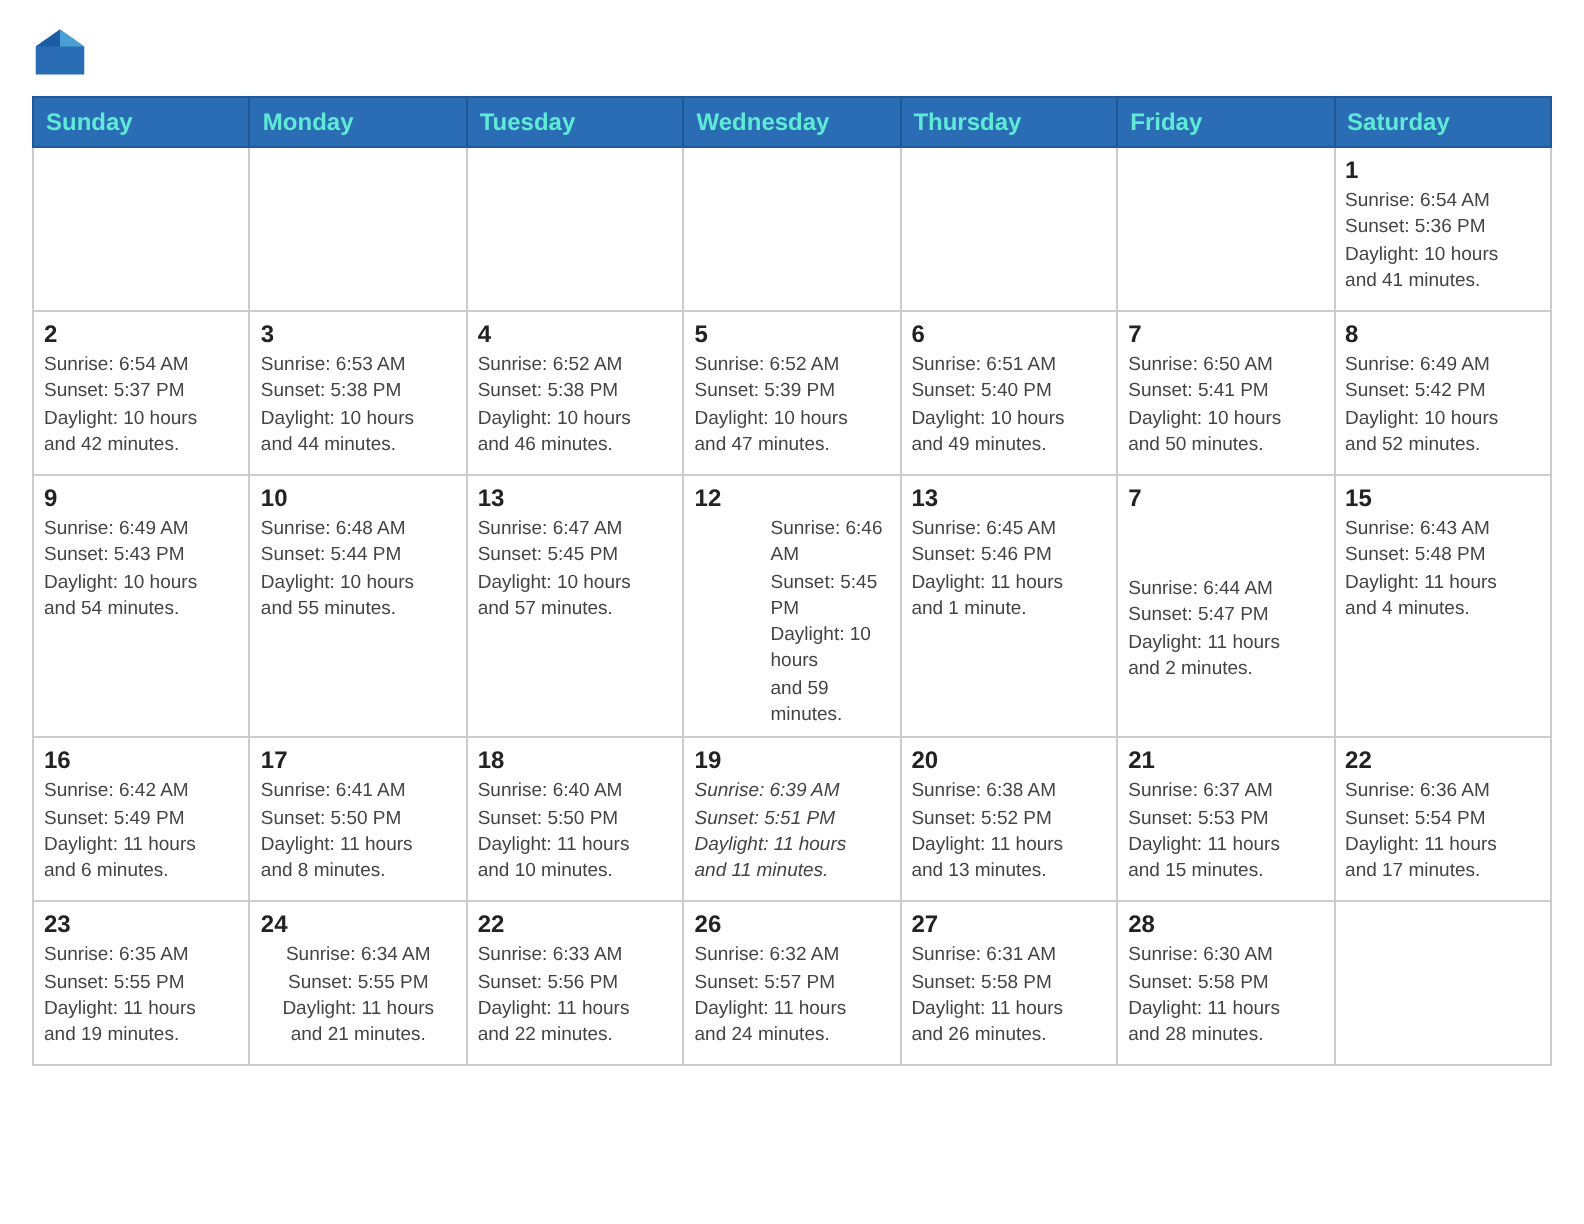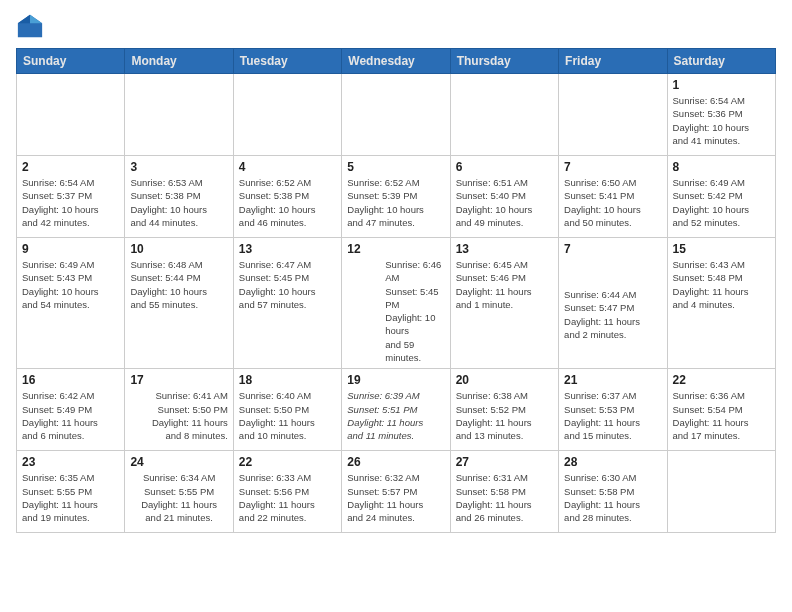--- a/index.html
+++ b/index.html
@@ -59,21 +59,21 @@
       font-size: 13px;
       color: #555;
     }
     .calendar {
       width: 100%;
       border-collapse: collapse;
       border: 1px solid #ccc;
     }
     .calendar th {
       background: #2a6db5;
-      color: #e5e5e5;
+      color: #5eead4;
       font-size: 12px;
       font-weight: bold;
       padding: 5px 6px;
       border: 1px solid #1e5a9a;
       text-align: left;
     }
     .calendar td {
       border: 1px solid #ccc;
       vertical-align: top;
       padding: 4px 5px;
@@ -254,21 +254,21 @@
         <tr>
           <td>
             <span class="day-number">16</span>
             <div class="day-info" style="white-space: pre-line;">Sunrise: 6:42 AM
 Sunset: 5:49 PM
 Daylight: 11 hours
 and 6 minutes.</div>
           </td>
           <td>
             <span class="day-number">17</span>
-            <div class="day-info" style="white-space: pre-line; text-align: right;">Sunrise: 6:41 AM
+            <div class="day-info" style="white-space: pre-line;">Sunrise: 6:41 AM
 Sunset: 5:50 PM
 Daylight: 11 hours
 and 8 minutes.</div>
           </td>
           <td>
             <span class="day-number">18</span>
             <div class="day-info" style="white-space: pre-line;">Sunrise: 6:40 AM
 Sunset: 5:50 PM
 Daylight: 11 hours
 and 10 minutes.</div>

